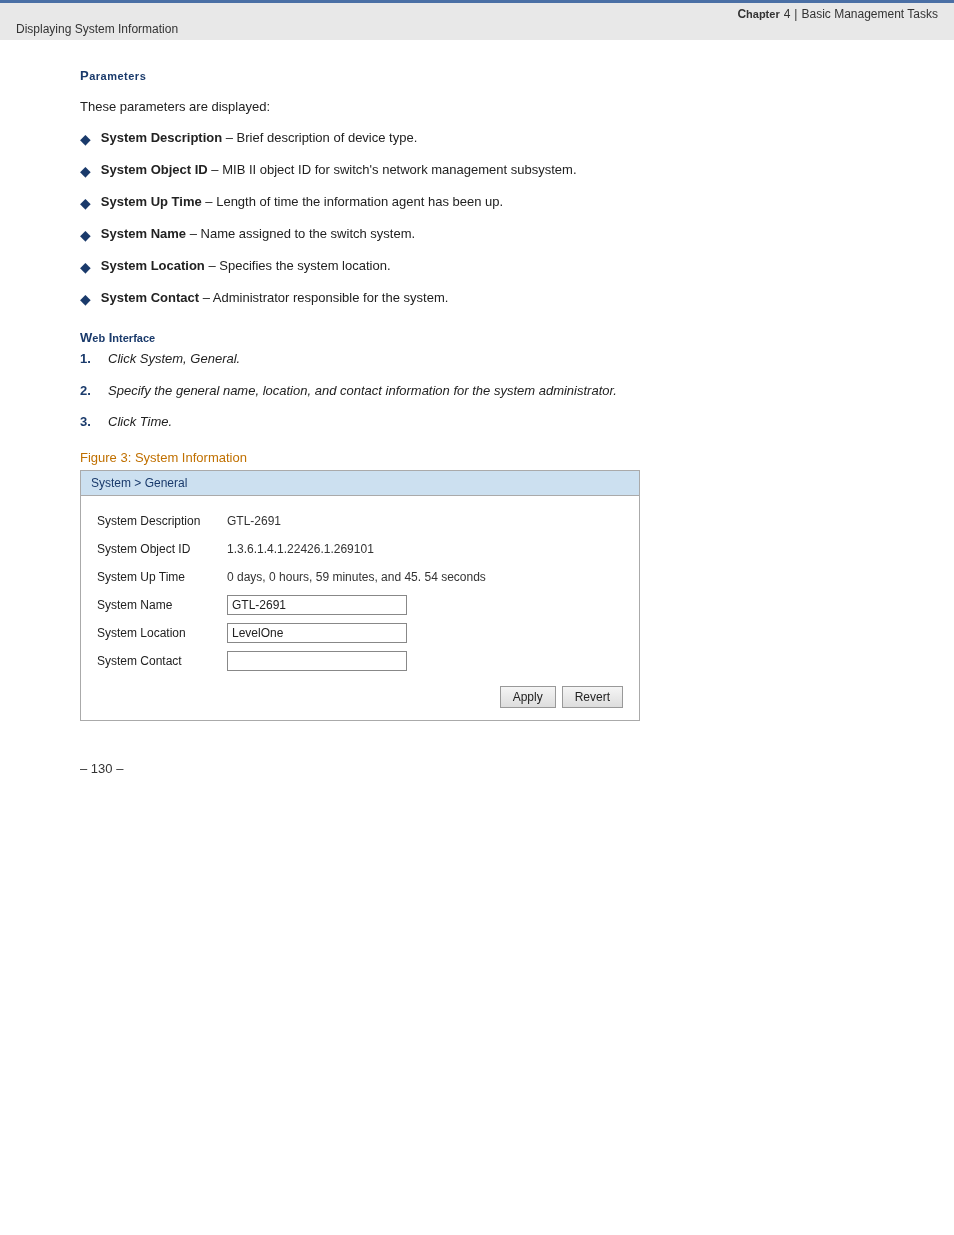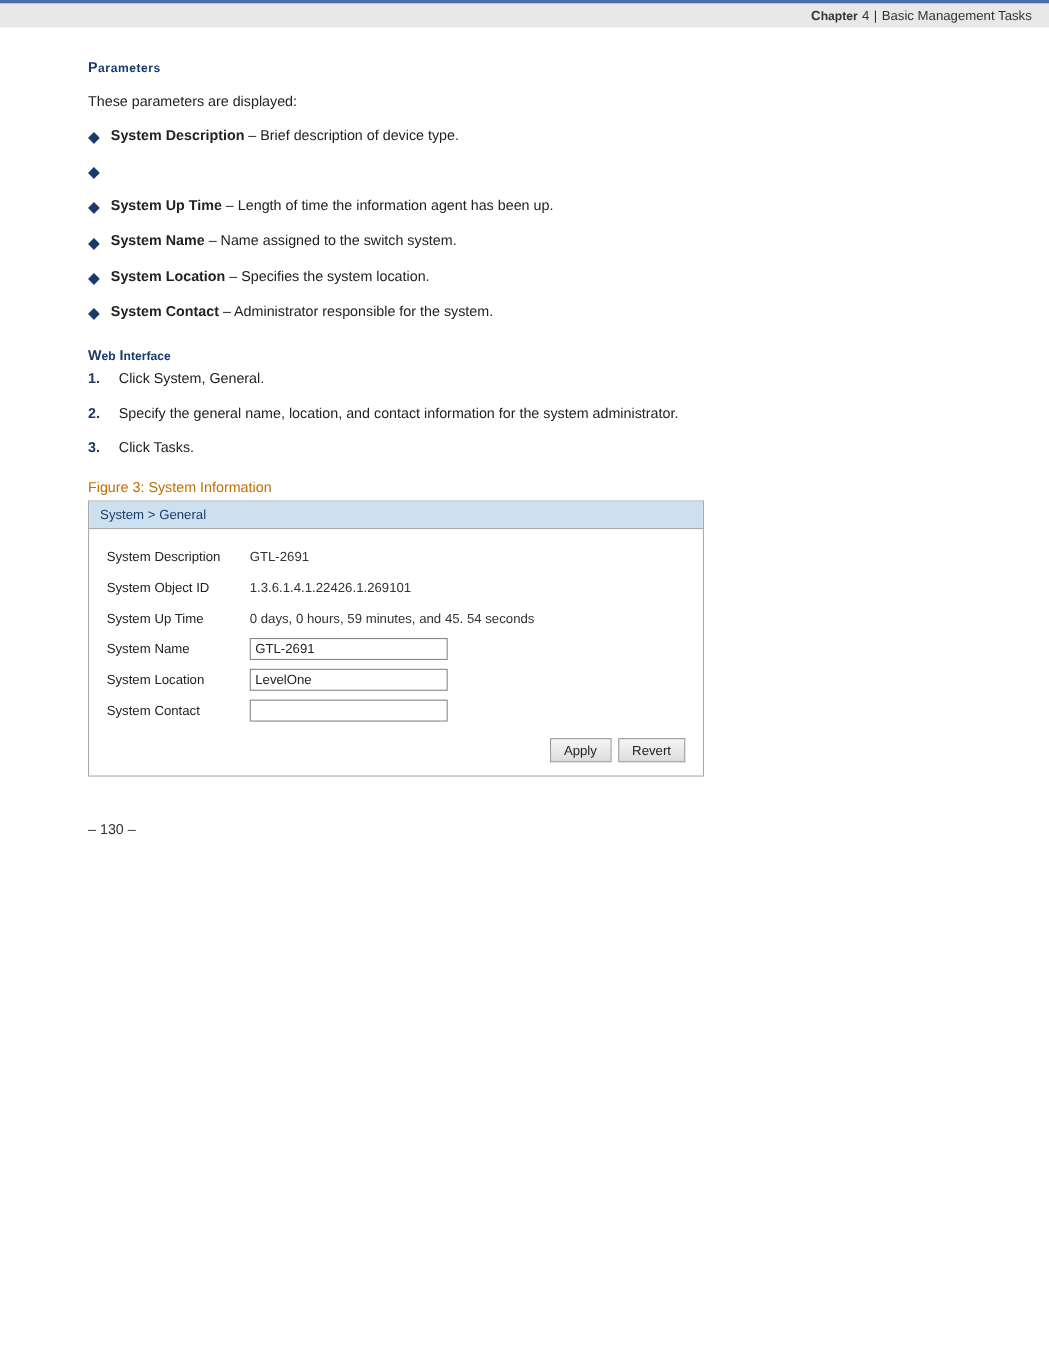--- a/index.html
+++ b/index.html
@@ -115,20 +115,21 @@
     }
     .step-num {
       font-weight: bold;
       color: #1a3a6b;
       min-width: 22px;
       margin-right: 6px;
       flex-shrink: 0;
     }
     .step-text {
       flex: 1;
+      font-style: italic;
     }
 
     
     .figure-caption {
       font-weight: normal;
       color: #c07000;
       font-size: 13px;
       margin-bottom: 5px;
     }
 
@@ -202,40 +203,45 @@
 </head>
 <body>
 
 <div class="header-bar">
   <div class="chapter-line">
     <span class="chapter-word">C<span style="font-variant:normal;font-weight:bold;font-size:11px">hapter</span></span>
     <span>4</span>
     <span>|</span>
     <span>Basic Management Tasks</span>
   </div>
+  <div class="sub-line">Displaying System Information</div>
 </div>
 
 <div class="content">
 
   <div>
     <div class="section-heading">
       P<span style="font-variant:normal;font-weight:bold;font-size:11px">arameters</span>
     </div>
     <div class="section-intro">These parameters are displayed:</div>
 
     <ul class="param-list">
       <li>
         <span class="bullet-diamond">◆</span>
         <span>
           <span class="param-name">System Description</span>
           <span class="param-desc"> – Brief description of device type.</span>
         </span>
       </li>
       <li>
         <span class="bullet-diamond">◆</span>
+        <span>
+          <span class="param-name">System Object ID</span>
+          <span class="param-desc"> – MIB II object ID for switch's network management subsystem.</span>
+        </span>
       </li>
       <li>
         <span class="bullet-diamond">◆</span>
         <span>
           <span class="param-name">System Up Time</span>
           <span class="param-desc"> – Length of time the information agent has been up.</span>
         </span>
       </li>
       <li>
         <span class="bullet-diamond">◆</span>
@@ -270,21 +276,21 @@
       <li>
         <span class="step-num">1.</span>
         <span class="step-text">Click System, General.</span>
       </li>
       <li>
         <span class="step-num">2.</span>
         <span class="step-text">Specify the general name, location, and contact information for the system administrator.</span>
       </li>
       <li>
         <span class="step-num">3.</span>
-        <span class="step-text">Click Tasks.</span>
+        <span class="step-text">Click Time.</span>
       </li>
     </ol>
   </div>
 
   <div class="figure-caption">Figure 3:  System Information</div>
 
   <div class="ui-panel">
     <div class="ui-panel-header">System &gt; General</div>
     <div class="ui-panel-body">
 

